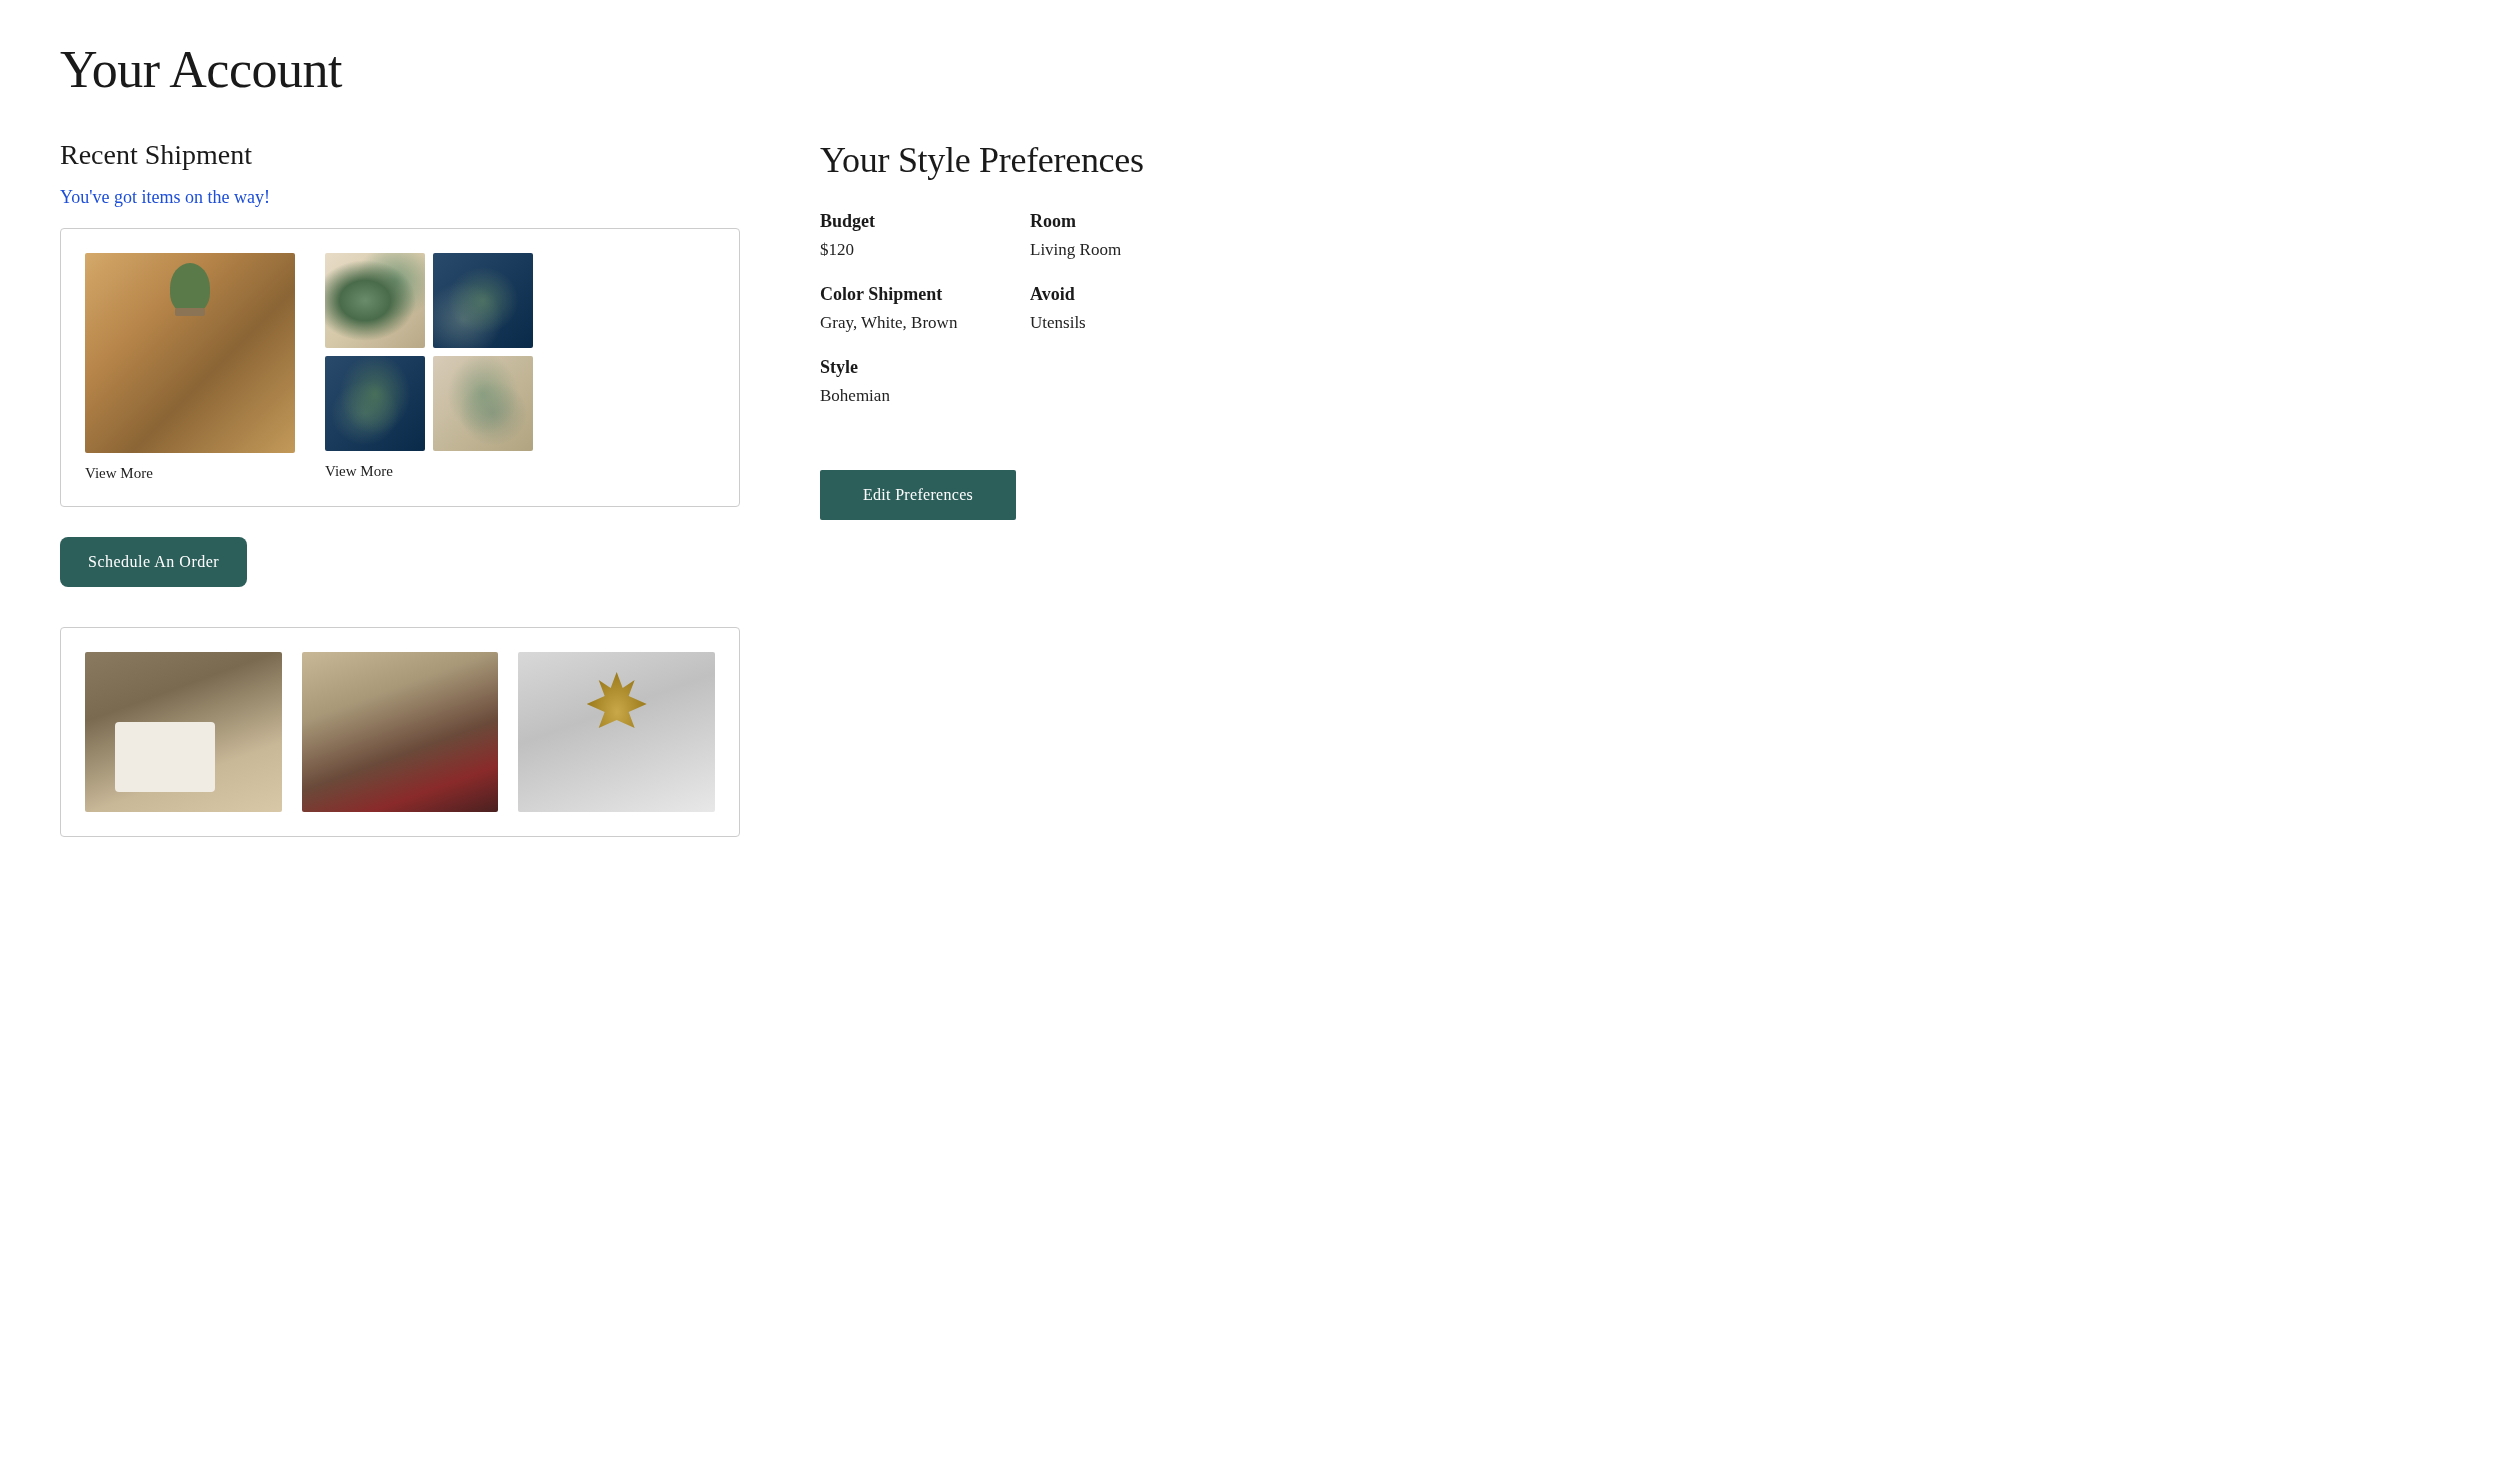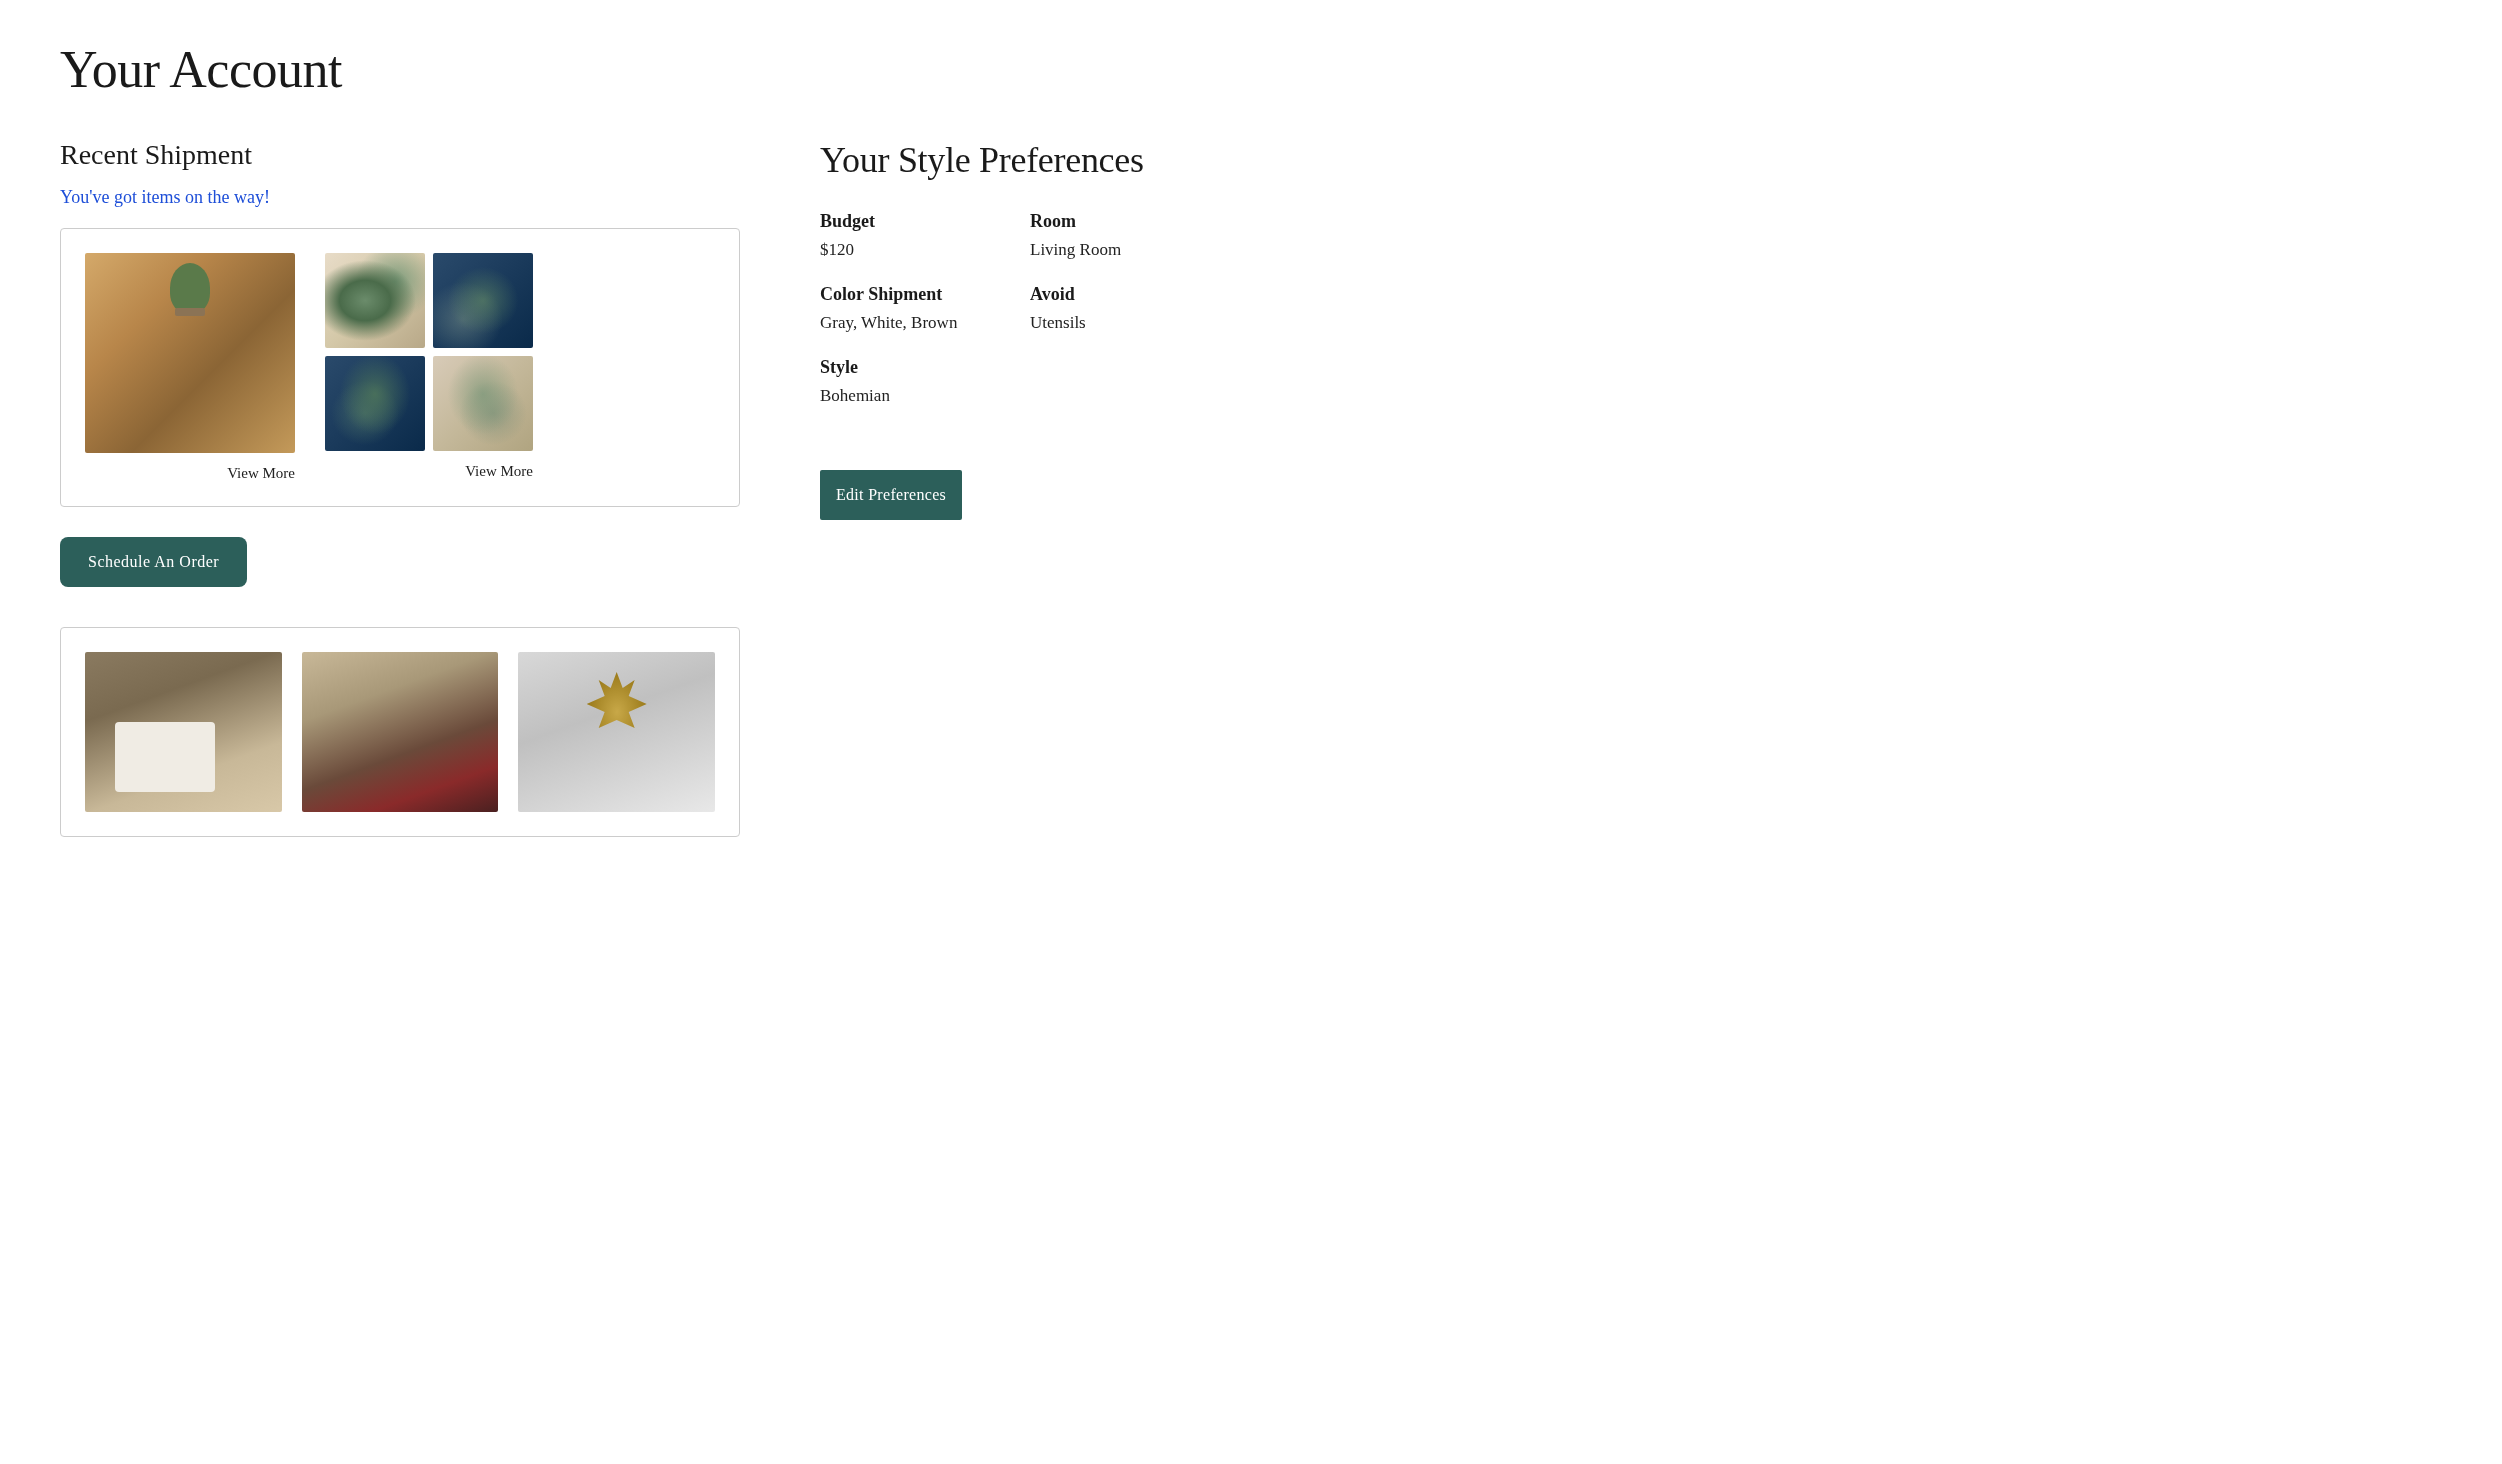--- a/index.html
+++ b/index.html
@@ -99,21 +99,20 @@
       border-radius: 2px;
     }
 
     .view-more-link {
       font-size: 15px;
       color: #222;
       cursor: pointer;
       text-decoration: none;
       display: block;
       padding-top: 4px;
-      text-align: right;
     }
 
     .art-grid {
       display: grid;
       grid-template-columns: 1fr 1fr;
       gap: 8px;
     }
 
     .art-tile {
       width: 100px;
@@ -272,21 +271,21 @@
 
     .pref-value {
       font-size: 17px;
       color: #222;
     }
 
     .edit-prefs-button {
       background: #2c5f5a;
       color: #ffffff;
       border: none;
-      padding: 16px 16px;
+      padding: 16px 43px;
       font-size: 16px;
       font-family: Georgia, serif;
       cursor: pointer;
       letter-spacing: 0.3px;
       border-radius: 2px;
       margin-top: 10px;
     }
   </style>
 </head>
 <body>

